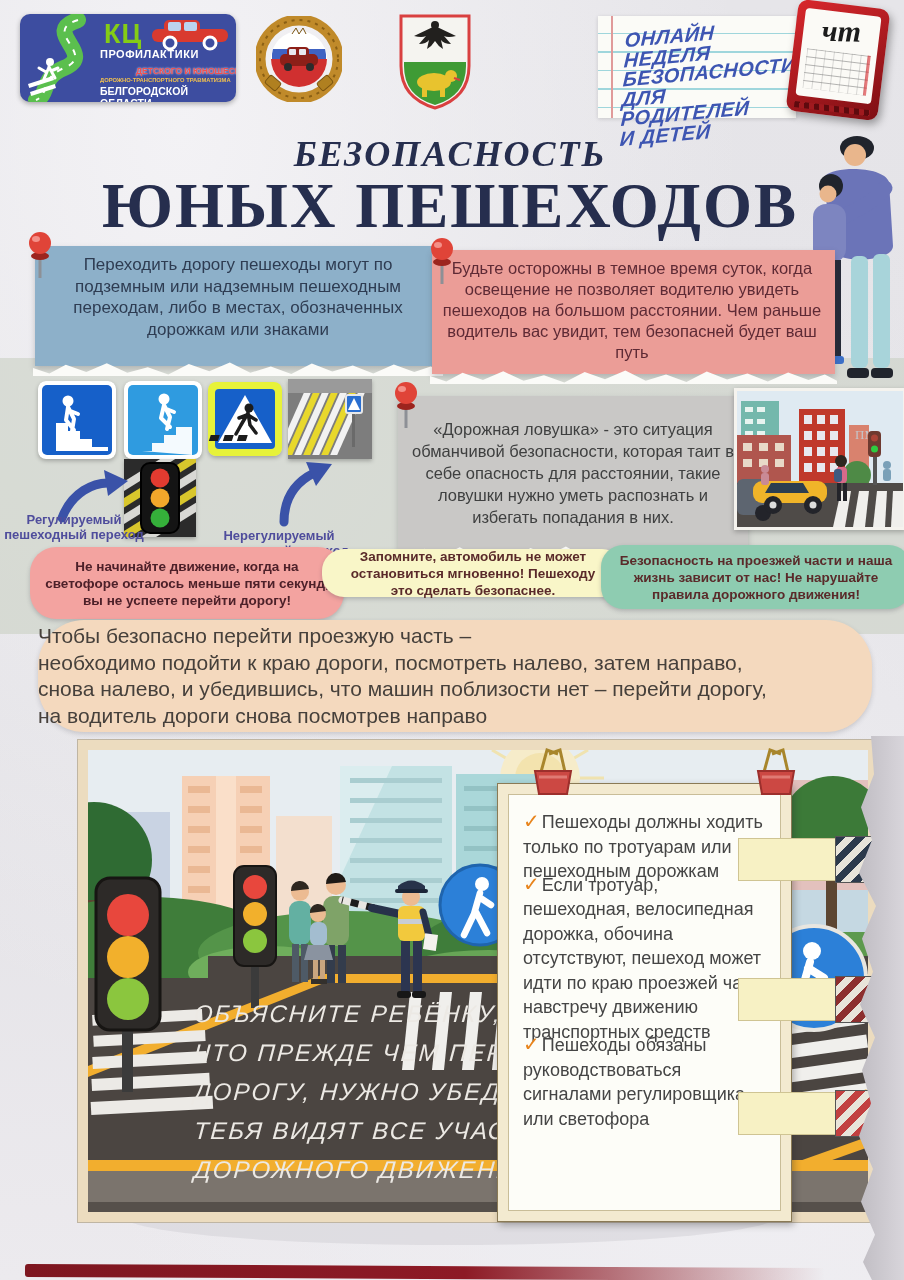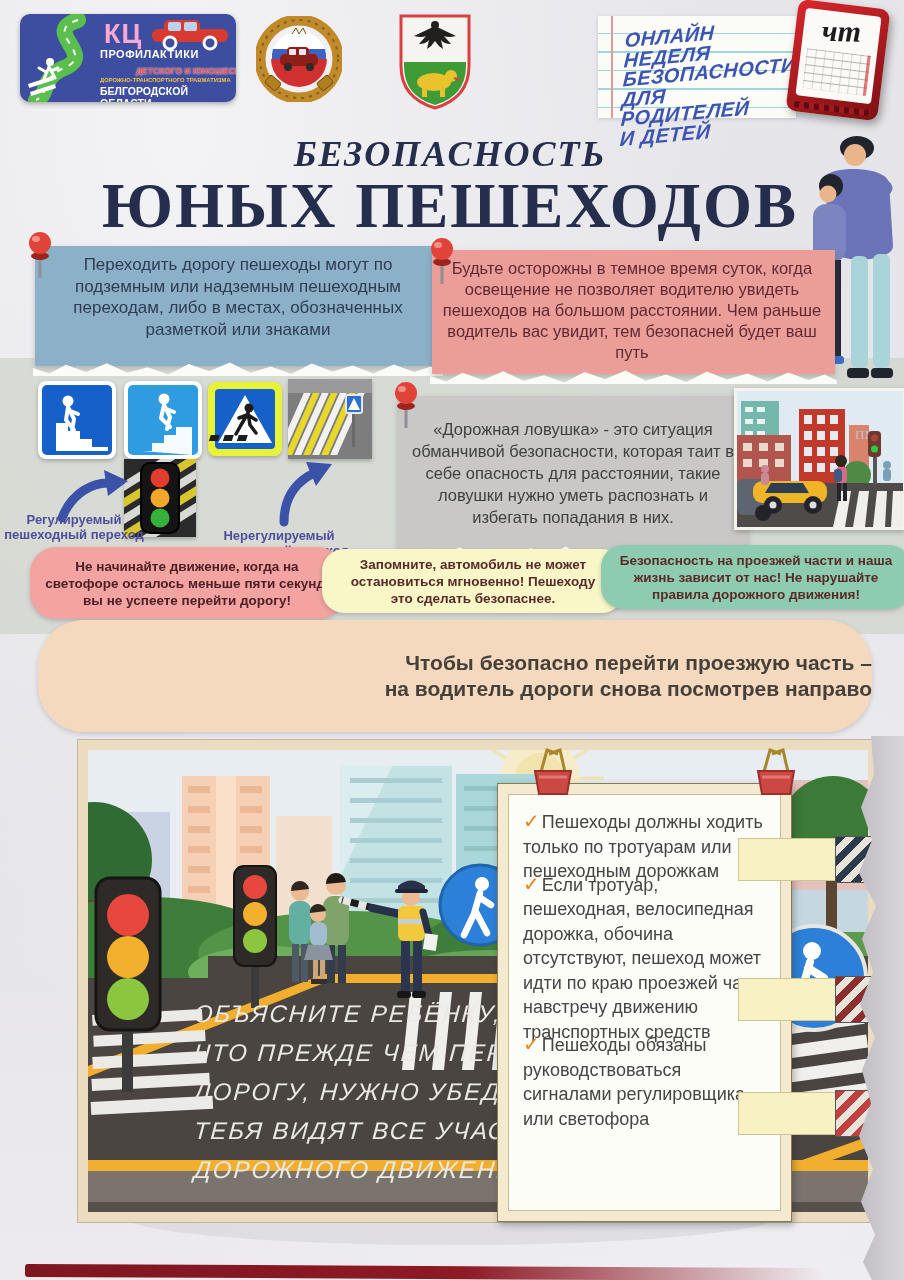--- a/index.html
+++ b/index.html
@@ -38,21 +38,21 @@
       <path d="M58,6 C20,18 78,40 44,54 C20,64 30,80 16,86" stroke="#5bbf4e" stroke-width="16" fill="none" stroke-linecap="round"></path>
       <path d="M58,6 C20,18 78,40 44,54 C20,64 30,80 16,86" stroke="#ffffff" stroke-width="2" fill="none" stroke-dasharray="6 7"></path>
       <g fill="#ffffff">
         <rect x="8" y="66" width="26" height="4" transform="rotate(-18 21 68)"></rect>
         <rect x="10" y="74" width="26" height="4" transform="rotate(-18 23 76)"></rect>
         <circle cx="30" cy="48" r="4"></circle>
         <path d="M29,53 l-5,12 M29,53 l6,11 M29,53 l0,-1 M26,58 l-7,-4 M31,57 l7,-3" stroke="#ffffff" stroke-width="3" fill="none" stroke-linecap="round"></path>
       </g>
     </svg>
     <div class="abs" style="left:84px;top:2px;width:130px;display:flex;align-items:center;">
-      <span style="color:#f9a8d4;font-weight:bold;font-size:27px;letter-spacing:1px;">КЦ</span>
+      <span style="color:#84cc16;font-weight:bold;font-size:27px;letter-spacing:1px;">КЦ</span>
       <svg width="84" height="36" viewBox="0 0 84 36" style="margin-left:6px;">
         <rect x="16" y="4" width="36" height="13" rx="5" fill="#d93a2f"></rect>
         <rect x="4" y="13" width="76" height="13" rx="6" fill="#d93a2f"></rect>
         <circle cx="22" cy="27" r="6" fill="#3d4da0" stroke="#ffffff" stroke-width="3"></circle>
         <circle cx="62" cy="27" r="6" fill="#3d4da0" stroke="#ffffff" stroke-width="3"></circle>
         <rect x="20" y="6" width="13" height="9" rx="2" fill="#bcd3ef"></rect>
         <rect x="36" y="6" width="13" height="9" rx="2" fill="#bcd3ef"></rect>
       </svg>
     </div>
     <div class="abs" style="left:80px;top:34px;width:134px;color:#ffffff;font-weight:bold;font-size:11px;letter-spacing:.5px;">ПРОФИЛАКТИКИ</div>
@@ -134,21 +134,21 @@
     <circle cx="36" cy="58" r="12" fill="#20242c"></circle>
     <circle cx="33" cy="66" r="8.5" fill="#e9b68c"></circle>
     <rect x="18" y="76" width="33" height="58" rx="13" fill="#7d85c0"></rect>
     <rect x="23" y="132" width="10" height="98" fill="#262a38"></rect>
     <rect x="36" y="132" width="10" height="98" fill="#262a38"></rect>
     <rect x="20" y="228" width="15" height="8" rx="3" fill="#3c70c8"></rect>
     <rect x="34" y="228" width="15" height="8" rx="3" fill="#3c70c8"></rect>
   </svg>
 
   <div class="note" style="left:35px;top:246px;width:386px;height:112px;background:#8db0c9;color:#2e3c52;font-size:17px;line-height:21.5px;padding:8px 10px 0 10px;">
-    <span>Переходить дорогу пешеходы могут по подземным или надземным пешеходным переходам, либо в местах, обозначенных разметкой или знаками</span>
+    <span>Переходить дорогу пешеходы могут по подземным или надземным пешеходным переходам, либо в местах, обозначенных дорожкам или знаками</span>
   </div>
   <div class="note" style="left:432px;top:250px;width:390px;height:116px;background:#eb9d97;color:#5e2a35;font-size:16.5px;line-height:21px;padding:8px 8px 0 5px;">
     <span>Будьте осторожны в темное время суток, когда освещение не позволяет водителю увидеть пешеходов на большом расстоянии. Чем раньше водитель вас увидит, тем безопасней будет ваш путь</span>
   </div>
   <div class="note" style="left:398px;top:396px;width:334px;height:132px;background:#c9c8c6;color:#3f4040;font-size:16.5px;line-height:22px;padding:22px 8px 0 8px;">
     <span>«Дорожная ловушка» - это ситуация обманчивой безопасности, которая таит в себе опасность для расстоянии, такие ловушки нужно уметь распознать и избегать попадания в них.</span>
   </div>
 
   <svg class="abs" style="left:22px;top:230px;z-index:3;" width="36" height="54" viewBox="0 0 36 54">
     <rect x="16.5" y="26" width="3" height="22" fill="#8d9096"></rect>
@@ -314,29 +314,31 @@
       </g>
     <g fill="#7aa0b8">
         <circle cx="150" cy="74" r="4"></circle>
         <rect x="146" y="78" width="8" height="12" rx="3"></rect>
       </g>
   </svg>
 
   <div class="pill" style="left:30px;top:547px;width:286px;height:72px;border-radius:26px;background:#f3a3a0;color:#4d2029;font-size:13.5px;line-height:17px;padding:0 14px;">
     <span>Не начинайте движение, когда на светофоре осталось меньше пяти секунд, вы не успеете перейти дорогу!</span>
   </div>
-  <div class="pill" style="left:322px;top:549px;width:270px;height:64px;border-radius:22px;background:#f9f6c8;color:#5a2a2a;font-size:13.5px;line-height:17px;padding:0 16px;">
+  <div class="pill" style="left:322px;top:549px;width:270px;height:48px;border-radius:22px;background:#f9f6c8;color:#5a2a2a;font-size:13.5px;line-height:17px;padding:0 16px;">
     <span>Запомните, автомобиль не может остановиться мгновенно! Пешеходу это сделать безопаснее.</span>
   </div>
   <div class="pill" style="left:601px;top:545px;width:286px;height:64px;border-radius:22px;background:#8eccb1;color:#5a2a2a;font-size:13.5px;line-height:17px;padding:0 12px;">
     <span>Безопасность на проезжей части и наша жизнь зависит от нас! Не нарушайте правила дорожного движения!</span>
   </div>
 
-  <div class="abs" style="left:38px;top:620px;width:834px;height:112px;border-radius:46px;background:#f4d9be;color:#46403b;display:flex;flex-direction:column;justify-content:center;text-align:right;font-size:21px;line-height:26.5px;box-shadow:0 2px 5px rgba(60,60,70,.2);font-weight:bold;">
+  <div class="abs" style="left:38px;top:620px;width:834px;height:112px;border-radius:46px;background:#f4d9be;color:#46403b;display:flex;flex-direction:column;justify-content:center;text-align:left;font-size:21px;line-height:26.5px;box-shadow:0 2px 5px rgba(60,60,70,.2);">
     <div>Чтобы безопасно перейти проезжую часть –</div>
+    <div>необходимо подойти к краю дороги, посмотреть налево, затем направо,</div>
+    <div>снова налево, и убедившись, что машин поблизости нет – перейти дорогу,</div>
     <div>на водитель дороги снова посмотрев направо</div>
   </div>
 
   <div class="abs" style="left:78px;top:740px;width:780px;height:462px;border:10px solid #ecdcbf;outline:1px solid #bfb5a3;background:#e7edf1;overflow:hidden;z-index:2;">
     <svg width="780" height="462" viewBox="0 0 780 462" style="position:absolute;left:0;top:0;">
 
       <g>
         <g stroke="#f0e3b0" stroke-width="3">
           <line x1="452" y1="28" x2="452" y2="-20"></line>
             <line x1="452" y1="28" x2="500" y2="0"></line>

